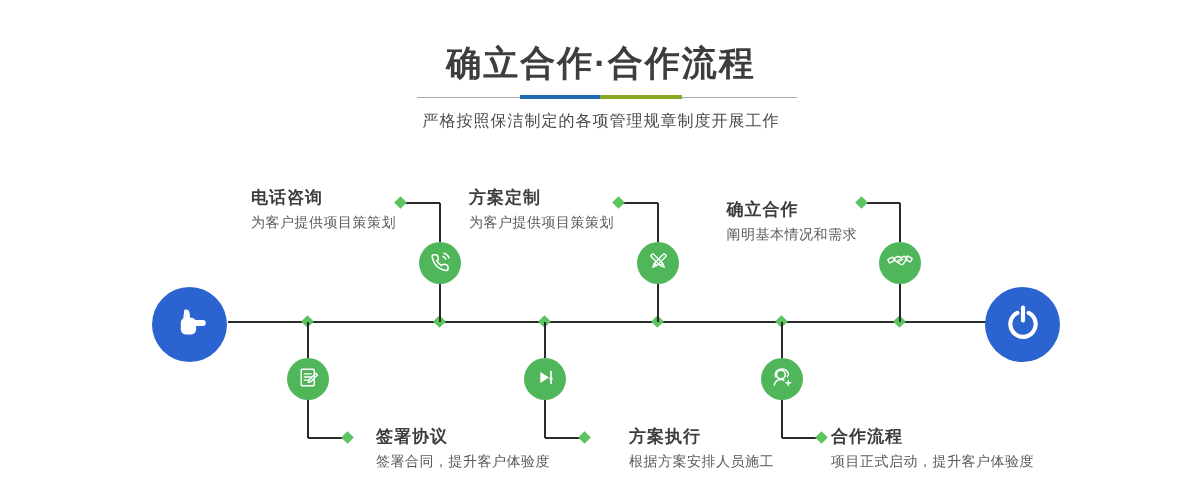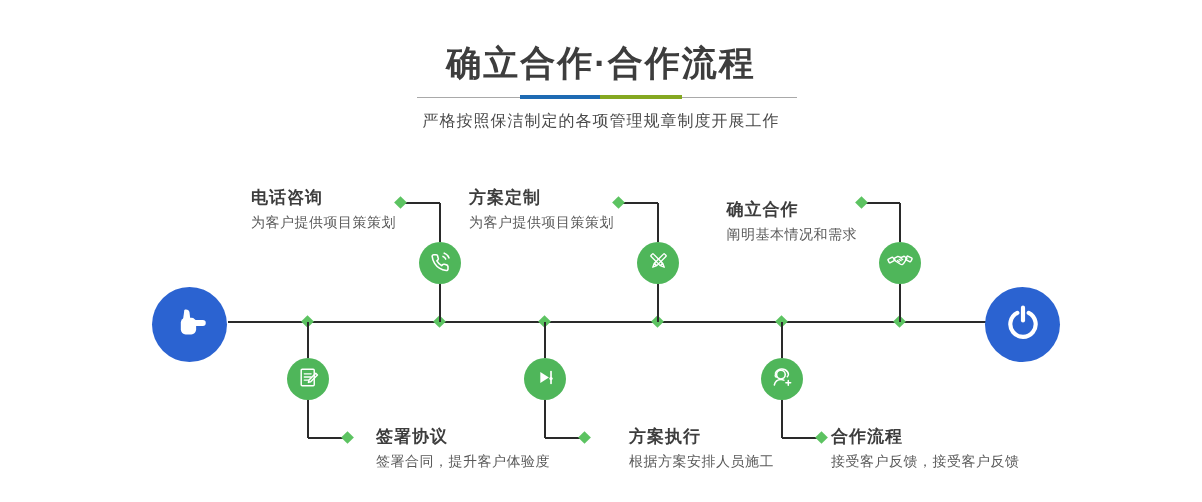--- a/index.html
+++ b/index.html
@@ -195,16 +195,16 @@
           <path d="M5.9 8.6a6.5 6.5 0 0 1 11.3-1.2c.9 1.4.8 3.2-.3 4.4"></path>
           <path d="M6.9 9.3c-.8.2-1.3.9-1.1 1.7.2.7.9 1.2 1.7 1"></path>
           <path d="M4.9 19.4c.7-3.1 3.1-5 6.2-5 .9 0 1.8.2 2.6.5"></path>
           <path d="M15.6 17.4h4.4M17.8 15.2v4.4"></path>
         </g>
       </svg>
     </span>
   </div>
   <div class="abs step-label-bottom" style="left:831px;top:427px;">
     <div class="step-title">合作流程</div>
-    <div class="step-desc">接受客户反馈，接受客户反馈</div>
+    <div class="step-desc">项目正式启动，提升客户体验度</div>
   </div>
 
 </div>
 
 </body></html>

